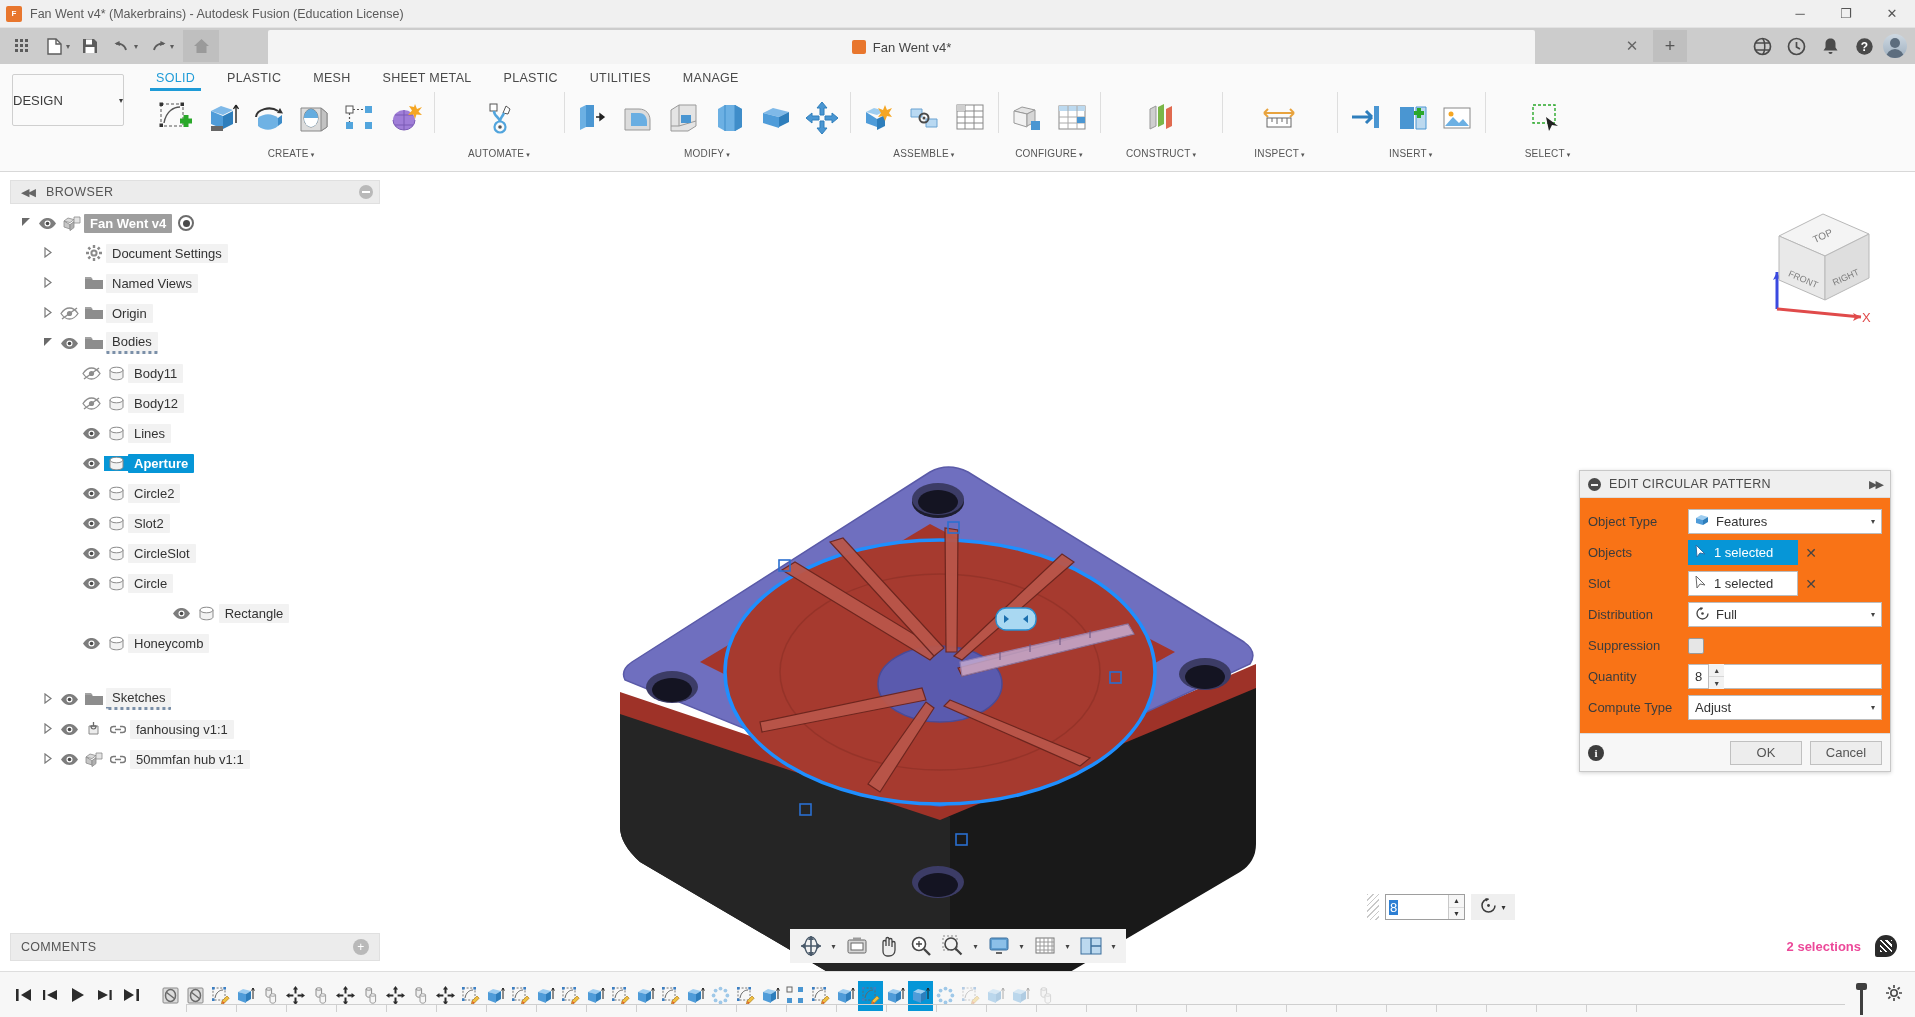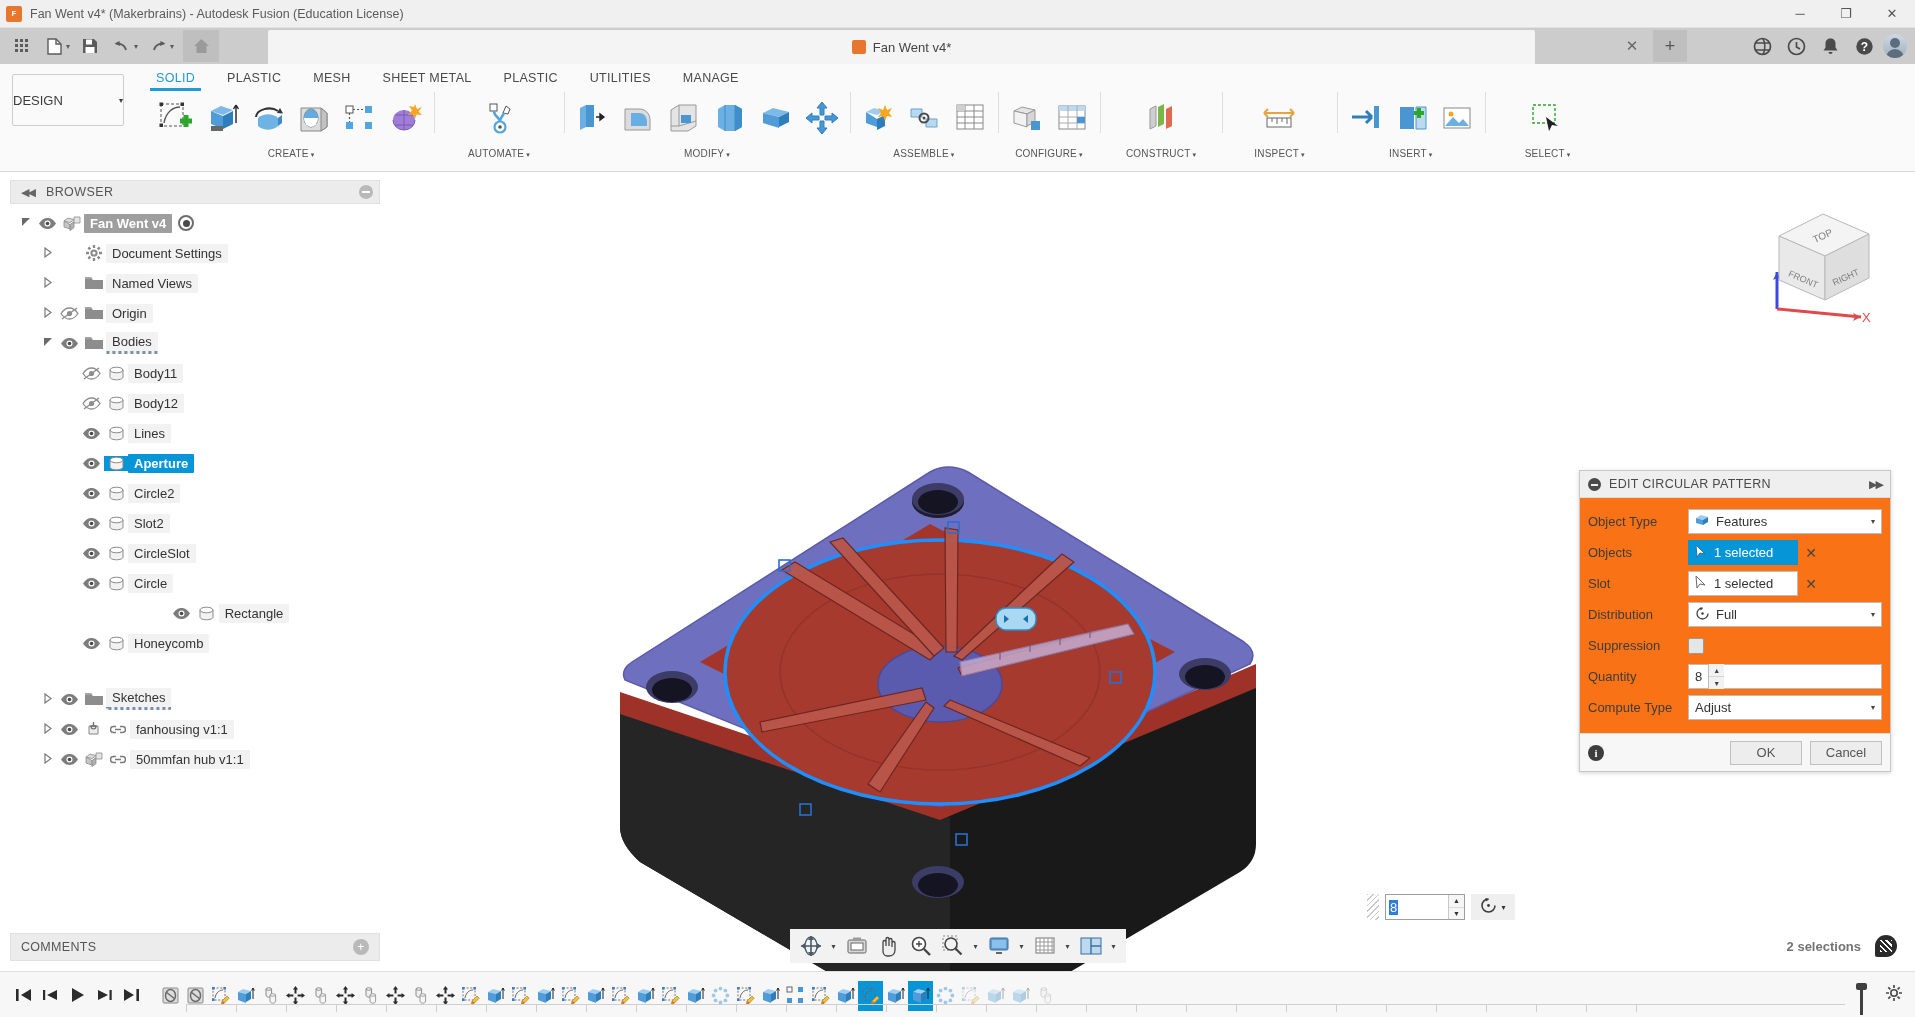--- a/index.html
+++ b/index.html
@@ -186,21 +186,21 @@
   
   .navbar {
     position: absolute; left: 50%; transform: translateX(-50%); bottom: 8px;
     height: 34px; background: #f2f2f2; display: flex; align-items: center; padding: 0 6px; gap: 2px;
   }
   .nav-ico { width:30px;height:30px;display:flex;align-items:center;justify-content:center;color:#4a5a6a;}
   .nav-caret { font-size:8px;color:#444;width:12px;text-align:center;}
 
   
   .status-right { position:absolute; right: 18px; bottom: 14px; display:flex; align-items:center; gap: 14px; }
-  .sel-count { font-size: 13px; color: #737373; font-weight: bold; }
+  .sel-count { font-size: 13px; color: #ec4899; font-weight: bold; }
   .sel-ico { width:22px;height:22px;border-radius:50% 50% 50% 2px; background:#2b2b2b; position:relative;}
   .sel-ico::after{content:"";position:absolute;inset:5px;background:repeating-linear-gradient(45deg,#fff 0 1.5px,transparent 1.5px 4px);}
 
   
   .timeline {
     flex: 0 0 46px; background: #f7f7f7; border-top: 1px solid #dedede;
     display: flex; align-items: center; position: relative;
   }
   .tl-playback { display:flex; align-items:center; gap:5px; padding-left: 12px; }
   .pb { width: 22px; height: 22px; display:flex;align-items:center;justify-content:center; color:#2b2b2b;}

